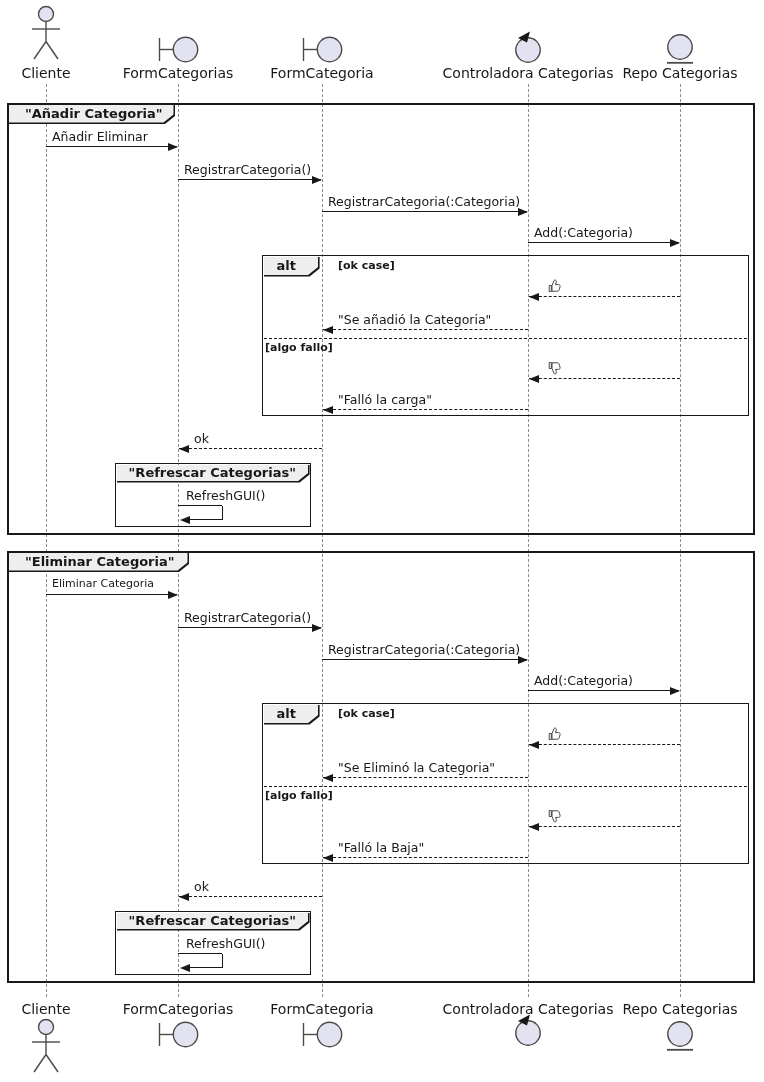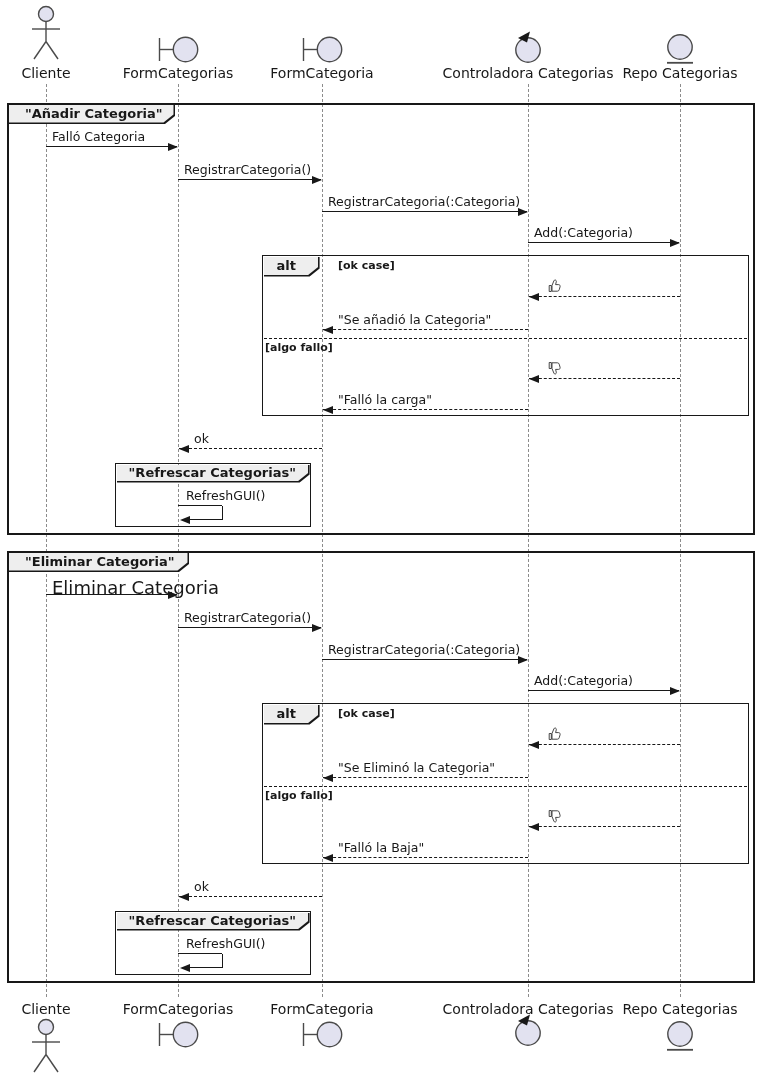--- a/index.html
+++ b/index.html
@@ -102,21 +102,21 @@
     <div class="abs nowrap" style="left: 265px; top: 341px; font-size: 11px; font-weight: bold;">[algo fallo]</div>
     <div class="abs nowrap" style="left: 262px; top: 703px; width: 485px; height: 159px; border: 1.6px solid rgb(24, 24, 24);"></div>
     <div class="abs nowrap" style="left: 263.6px; top: 704.6px; width: 56px; height: 20px; background: rgb(24, 24, 24); clip-path: polygon(0px 0px, 100% 0px, 100% calc(100% - 8px), calc(100% - 10px) 100%, 0px 100%);">
       <div style="position: absolute; inset: 0px 1.5px 1.5px 0px; background: rgb(238, 238, 238); clip-path: polygon(0px 0px, 100% 0px, 100% calc(100% - 8px), calc(100% - 10px) 100%, 0px 100%); font-weight: bold; font-size: 13px; line-height: 18px; padding-left: 13px; white-space: nowrap;">alt</div>
     </div>
     <div class="abs nowrap" style="left: 338px; top: 707px; font-size: 11px; font-weight: bold;">[ok case]</div>
     <div class="abs nowrap" style="left: 263.6px; top: 786px; width: 483px; height: 0px; border-top: 1px dashed rgb(24, 24, 24);"></div>
     <div class="abs nowrap" style="left: 265px; top: 789px; font-size: 11px; font-weight: bold;">[algo fallo]</div>
     <div class="abs nowrap" style="left: 46px; top: 146px; width: 131px; height: 0px; border-top: 1.3px solid rgb(24, 24, 24);"></div>
     <div class="abs nowrap" style="left: 168px; top: 142.5px; width: 0px; height: 0px; border-top: 4px solid transparent; border-bottom: 4px solid transparent; border-left: 10px solid rgb(24, 24, 24);"></div>
-    <div class="abs nowrap" style="left: 52px; top: 129px; font-size: 12.5px;">Falló Categoria</div>
+    <div class="abs nowrap" style="left: 52px; top: 129px; font-size: 12.5px;">Añadir Eliminar</div>
     <div class="abs nowrap" style="left: 178px; top: 179px; width: 143px; height: 0px; border-top: 1.3px solid rgb(24, 24, 24);"></div>
     <div class="abs nowrap" style="left: 312px; top: 175.5px; width: 0px; height: 0px; border-top: 4px solid transparent; border-bottom: 4px solid transparent; border-left: 10px solid rgb(24, 24, 24);"></div>
     <div class="abs nowrap" style="left: 184px; top: 162px; font-size: 12.5px;">RegistrarCategoria()</div>
     <div class="abs nowrap" style="left: 322px; top: 211px; width: 205px; height: 0px; border-top: 1.3px solid rgb(24, 24, 24);"></div>
     <div class="abs nowrap" style="left: 518px; top: 207.5px; width: 0px; height: 0px; border-top: 4px solid transparent; border-bottom: 4px solid transparent; border-left: 10px solid rgb(24, 24, 24);"></div>
     <div class="abs nowrap" style="left: 328px; top: 194px; font-size: 12.5px;">RegistrarCategoria(:Categoria)</div>
     <div class="abs nowrap" style="left: 528px; top: 242px; width: 151px; height: 0px; border-top: 1.3px solid rgb(24, 24, 24);"></div>
     <div class="abs nowrap" style="left: 670px; top: 238.5px; width: 0px; height: 0px; border-top: 4px solid transparent; border-bottom: 4px solid transparent; border-left: 10px solid rgb(24, 24, 24);"></div>
     <div class="abs nowrap" style="left: 534px; top: 225px; font-size: 12.5px;">Add(:Categoria)</div>
     <div class="abs nowrap" style="left: 529px; top: 296px; width: 151px; height: 0px; border-top: 1px dashed rgb(24, 24, 24);"></div>
@@ -138,21 +138,21 @@
     <div class="abs nowrap" style="left: 179px; top: 448px; width: 143px; height: 0px; border-top: 1px dashed rgb(24, 24, 24);"></div>
     <div class="abs nowrap" style="left: 179px; top: 444.5px; width: 0px; height: 0px; border-top: 4px solid transparent; border-bottom: 4px solid transparent; border-right: 10px solid rgb(24, 24, 24);"></div>
     <div class="abs nowrap" style="left: 194px; top: 431px; font-size: 12.5px;">ok</div>
     <div class="abs nowrap" style="left: 186px; top: 488px; font-size: 12.5px;">RefreshGUI()</div>
     <div class="abs nowrap" style="left: 178px; top: 505px; width: 44px; height: 0px; border-top: 1.3px solid rgb(24, 24, 24);"></div>
     <div class="abs nowrap" style="left: 222px; top: 505.5px; width: 0px; height: 13.5px; border-left: 1.3px solid rgb(24, 24, 24);"></div>
     <div class="abs nowrap" style="left: 189px; top: 519px; width: 33.5px; height: 0px; border-top: 1.3px solid rgb(24, 24, 24);"></div>
     <div class="abs nowrap" style="left: 180px; top: 515.5px; width: 0px; height: 0px; border-top: 4px solid transparent; border-bottom: 4px solid transparent; border-right: 10px solid rgb(24, 24, 24);"></div>
     <div class="abs nowrap" style="left: 46px; top: 594px; width: 131px; height: 0px; border-top: 1.3px solid rgb(24, 24, 24);"></div>
     <div class="abs nowrap" style="left: 168px; top: 590.5px; width: 0px; height: 0px; border-top: 4px solid transparent; border-bottom: 4px solid transparent; border-left: 10px solid rgb(24, 24, 24);"></div>
-    <div class="abs nowrap" style="left: 52px; top: 577px; font-size: 18px;">Eliminar Categoria</div>
+    <div class="abs nowrap" style="left: 52px; top: 577px; font-size: 11px;">Eliminar Categoria</div>
     <div class="abs nowrap" style="left: 178px; top: 627px; width: 143px; height: 0px; border-top: 1.3px solid rgb(24, 24, 24);"></div>
     <div class="abs nowrap" style="left: 312px; top: 623.5px; width: 0px; height: 0px; border-top: 4px solid transparent; border-bottom: 4px solid transparent; border-left: 10px solid rgb(24, 24, 24);"></div>
     <div class="abs nowrap" style="left: 184px; top: 610px; font-size: 12.5px;">RegistrarCategoria()</div>
     <div class="abs nowrap" style="left: 322px; top: 659px; width: 205px; height: 0px; border-top: 1.3px solid rgb(24, 24, 24);"></div>
     <div class="abs nowrap" style="left: 518px; top: 655.5px; width: 0px; height: 0px; border-top: 4px solid transparent; border-bottom: 4px solid transparent; border-left: 10px solid rgb(24, 24, 24);"></div>
     <div class="abs nowrap" style="left: 328px; top: 642px; font-size: 12.5px;">RegistrarCategoria(:Categoria)</div>
     <div class="abs nowrap" style="left: 528px; top: 690px; width: 151px; height: 0px; border-top: 1.3px solid rgb(24, 24, 24);"></div>
     <div class="abs nowrap" style="left: 670px; top: 686.5px; width: 0px; height: 0px; border-top: 4px solid transparent; border-bottom: 4px solid transparent; border-left: 10px solid rgb(24, 24, 24);"></div>
     <div class="abs nowrap" style="left: 534px; top: 673px; font-size: 12.5px;">Add(:Categoria)</div>
     <div class="abs nowrap" style="left: 529px; top: 744px; width: 151px; height: 0px; border-top: 1px dashed rgb(24, 24, 24);"></div>

